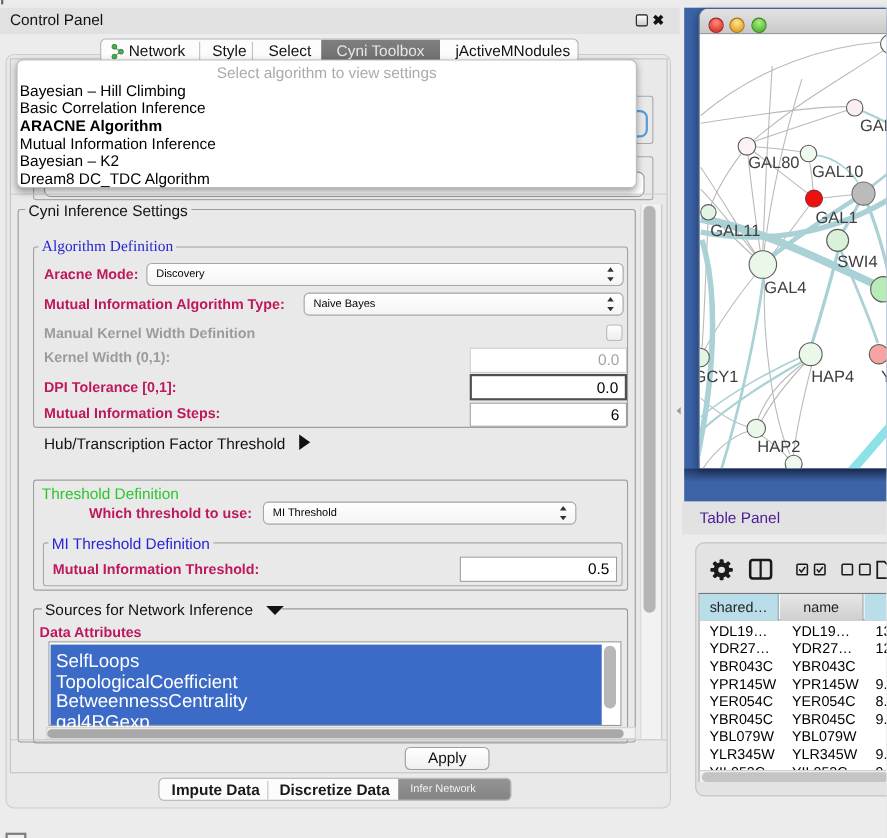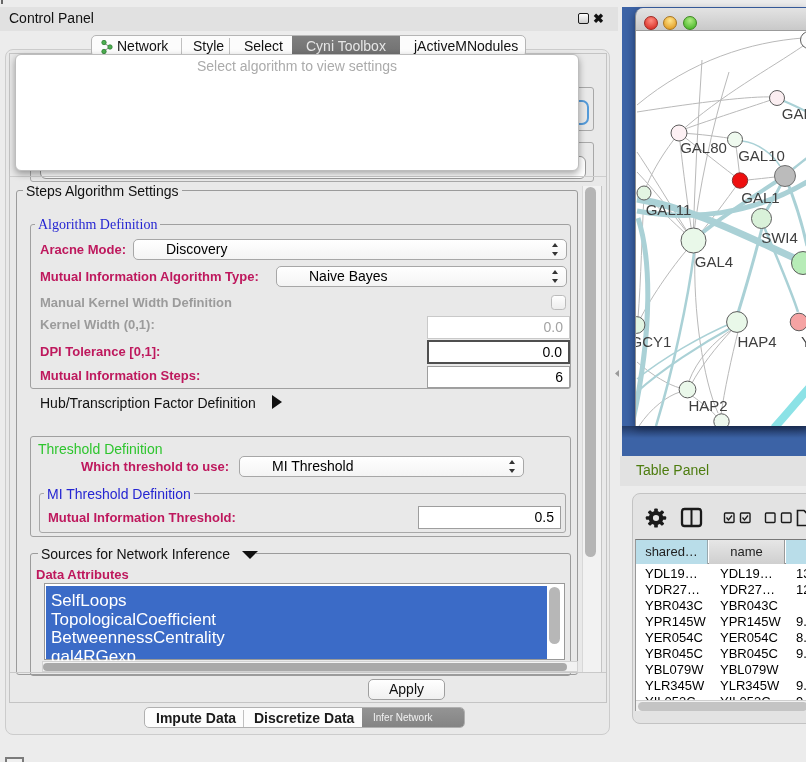--- a/index.html
+++ b/index.html
@@ -1,20 +1,20 @@
 <!DOCTYPE html>
 <html><head>
 <meta charset="utf-8">
 <style>
 html,body{margin:0;padding:0;}
 body{width:806px;height:762px;background:#ececec;font-family:"Liberation Sans",sans-serif;position:relative;overflow:hidden;}
 .abs{position:absolute;}
 .lbl{font-size:13px;font-weight:bold;color:#be185d;white-space:nowrap;}
 .dis{color:#9b9b9b;}
-.combo{position:absolute;height:21px;background:linear-gradient(#ffffff,#f4f4f4);border:1px solid #a7a7a7;border-radius:5px;box-sizing:border-box;font-size:14px;color:#000;line-height:19px;padding-left:32px;white-space:nowrap;}
+.combo{position:absolute;height:21px;background:linear-gradient(#ffffff,#f4f4f4);border:1px solid #a7a7a7;border-radius:5px;box-sizing:border-box;font-size:10px;color:#000;line-height:19px;padding-left:8px;white-space:nowrap;}
 .arrows{position:absolute;right:7px;top:3px;width:7px;height:13px;}
 .arrows:before{content:"";position:absolute;left:0;top:0;border-left:3.5px solid transparent;border-right:3.5px solid transparent;border-bottom:4.5px solid #333;}
 .arrows:after{content:"";position:absolute;left:0;bottom:0;border-left:3.5px solid transparent;border-right:3.5px solid transparent;border-top:4.5px solid #333;}
 .field{position:absolute;background:#fff;box-sizing:border-box;font-size:14px;text-align:right;padding-right:6px;}
 .group{position:absolute;border:1px solid #9b9b9b;border-radius:3px;box-sizing:border-box;}
 .gtitle{position:absolute;font-size:14px;background:#e9e9e9;padding:0 3px;white-space:nowrap;line-height:14px;}
 </style>
 </head>
 <body>
 
@@ -56,21 +56,21 @@
 <div class="group" style="left:30px;top:142px;width:564px;height:40px;border-color:#a8a8a8;"></div>
 <div class="abs" style="left:40px;top:156px;width:546px;height:23px;background:#fff;border:1px solid #999;border-radius:6px;box-sizing:border-box;"></div>
 
 <div class="abs" style="left:10px;top:176px;width:596px;height:1px;background:#cdcdcd;"></div>
 
 <div class="abs" style="left:582px;top:186px;width:19px;height:486px;background:#f2f2f2;border-left:1px solid #d8d8d8;box-sizing:border-box;"></div>
 <div class="abs" style="left:585px;top:187px;width:11px;height:370px;background:#b5b5b5;border-radius:6px;"></div>
 <div class="abs" style="left:601px;top:186px;width:1px;height:486px;background:#c4c4c4;"></div>
 
 <div class="group" style="left:16px;top:190px;width:562px;height:485px;"></div>
-<div class="gtitle" style="left:23px;top:184px;color:#111;">Steps Algorithm Settings</div>
+<div class="gtitle" style="left:23px;top:184px;color:#111;">Cyni Inference Settings</div>
 
 <div class="group" style="left:30px;top:224px;width:541px;height:165px;border-color:#a0a0a0;"></div>
 <div class="gtitle" style="left:35px;top:218px;color:#2525d2;font-family:Liberation Serif, serif;">Algorithm Definition</div>
 
 <div class="lbl abs" style="left:40px;top:242px;">Aracne Mode:</div>
 <div class="combo" style="left:133px;top:239px;width:434px;">Discovery<span class="arrows"></span></div>
 
 <div class="lbl abs" style="left:40px;top:269px;">Mutual Information Algorithm Type:</div>
 <div class="combo" style="left:276px;top:266px;width:291px;">Naive Bayes<span class="arrows"></span></div>
 
@@ -79,21 +79,21 @@
 
 <div class="lbl abs dis" style="left:40px;top:317px;">Kernel Width (0,1):</div>
 <div class="field" style="left:427px;top:316px;width:143px;height:23px;border:1px solid #c9c9c9;color:#a3a3a3;line-height:21px;">0.0</div>
 
 <div class="lbl abs" style="left:40px;top:344px;">DPI Tolerance [0,1]:</div>
 <div class="field" style="left:427px;top:340px;width:143px;height:24px;border:2px solid #4f4f4f;color:#000;line-height:20px;">0.0</div>
 
 <div class="lbl abs" style="left:40px;top:368px;">Mutual Information Steps:</div>
 <div class="field" style="left:427px;top:366px;width:143px;height:22px;border:1px solid #9e9e9e;color:#000;line-height:20px;">6</div>
 
-<div class="abs" style="left:40px;top:395px;font-size:14px;color:#111;">Hub/Transcription Factor Definition</div>
+<div class="abs" style="left:40px;top:395px;font-size:14px;color:#111;">Hub/Transcription Factor Threshold</div>
 <div class="abs" style="left:272px;top:395px;width:0;height:0;border-top:7px solid transparent;border-bottom:7px solid transparent;border-left:10px solid #111;"></div>
 
 <div class="group" style="left:30px;top:436px;width:541px;height:101px;border-color:#a0a0a0;"></div>
 <div class="gtitle" style="left:35px;top:430px;color:#2ec52e;margin-top:12px;">Threshold Definition</div>
 
 <div class="lbl abs" style="left:81px;top:459px;">Which threshold to use:</div>
 <div class="combo" style="left:239px;top:456px;width:285px;">MI Threshold<span class="arrows"></span></div>
 
 <div class="group" style="left:39px;top:493px;width:527px;height:40px;border-color:#a8a8a8;"></div>
 <div class="gtitle" style="left:44px;top:487px;color:#2525d2;">MI Threshold Definition</div>
@@ -127,20 +127,21 @@
   <span class="abs" style="left:109px;top:0;line-height:20px;font-size:14px;font-weight:bold;color:#1a1a1a;">Discretize Data</span>
   <span class="abs" style="left:228px;top:0;line-height:20px;font-size:10px;color:#f2f2f2;">Infer Network</span>
 </div>
 
 <div class="abs" style="left:615px;top:370px;width:4px;height:7px;background:#9a9a9a;clip-path:polygon(100% 0,0 50%,100% 100%);"></div>
 
 <div class="abs" style="left:5px;top:757px;width:19px;height:12px;border:2px solid #7b7b7b;background:#f0f0f0;box-sizing:border-box;"></div>
 
 <div class="abs" style="left:15px;top:54px;width:564px;height:117px;background:#fff;border:1px solid #bdbdbd;border-radius:6px;box-shadow:0 3px 7px rgba(0,0,0,0.35);box-sizing:border-box;">
   <div class="abs" style="left:0;top:3px;width:562px;text-align:center;font-size:14px;color:#ababab;">Select algorithm to view settings</div>
+  <div class="abs" style="left:2px;top:19px;font-size:14px;color:#000;line-height:16px;white-space:nowrap;">Bayesian – Hill Climbing<br>Basic Correlation Inference<br><b>ARACNE Algorithm</b><br>Mutual Information Inference<br>Bayesian – K2<br>Dream8 DC_TDC Algorithm</div>
 </div>
 
 <div class="abs" style="left:622px;top:7px;width:184px;height:449px;background:#3c63a6;"></div>
 
 <div class="abs" style="left:635px;top:8px;width:171px;height:418px;border-radius:8px 0 0 0;overflow:hidden;box-shadow:0 3px 8px rgba(0,10,30,0.5);border-left:1px solid #8f8f8f;box-sizing:border-box;">
   <div class="abs" style="left:0;top:0;width:171px;height:23px;background:linear-gradient(#e3e3e3,#c9c9c9);border-bottom:1px solid #9b9b9b;box-sizing:border-box;">
     <div class="abs" style="left:7.5px;top:7.5px;width:12px;height:12px;border-radius:50%;background:radial-gradient(circle at 50% 30%,#ff8d80,#dd3a30 75%);border:0.5px solid #9f2620;"></div>
     <div class="abs" style="left:27.2px;top:7.5px;width:12px;height:12px;border-radius:50%;background:radial-gradient(circle at 50% 30%,#ffe48a,#e5a42f 75%);border:0.5px solid #a8741e;"></div>
     <div class="abs" style="left:46.7px;top:7.5px;width:12px;height:12px;border-radius:50%;background:radial-gradient(circle at 50% 30%,#aeeb82,#55bd34 75%);border:0.5px solid #3c861f;"></div>
   </div>
@@ -220,21 +221,21 @@
         <text x="800" y="347">YB</text>
         <text x="707" y="411" text-anchor="middle">HAP2</text>
       </g>
     </svg>
   </div>
 </div>
 
 <div class="abs" style="left:622px;top:426px;width:184px;height:12px;background:linear-gradient(rgba(15,25,50,0.55),rgba(15,25,50,0));"></div>
 
 <div class="abs" style="left:620px;top:456px;width:186px;height:30px;background:#e2e2e2;">
-  <div class="abs" style="left:16px;top:0;height:30px;line-height:29px;font-size:14px;color:#4d7c0f;">Table Panel</div>
+  <div class="abs" style="left:16px;top:0;height:30px;line-height:29px;font-size:14px;color:#4c1d95;">Table Panel</div>
 </div>
 
 <div class="abs" style="left:632px;top:493px;width:190px;height:231px;background:#e3e3e3;border:1px solid #c3c3c3;border-radius:8px;box-sizing:border-box;"></div>
 
 <svg class="abs" style="left:641px;top:505px;" width="166" height="26" viewBox="0 0 166 26">
   <g id="gear" transform="translate(15,13) scale(1.02,0.96)">
     <circle r="7.2" fill="#1a1a1a"></circle>
     <g fill="#1a1a1a">
       <rect x="-1.8" y="-10" width="3.6" height="20" rx="1"></rect>
       <rect x="-1.8" y="-10" width="3.6" height="20" rx="1" transform="rotate(45)"></rect>

